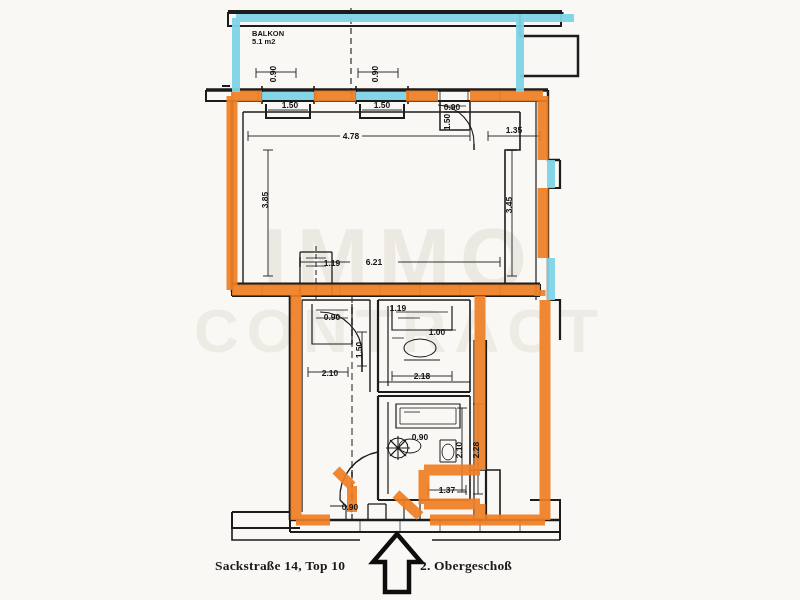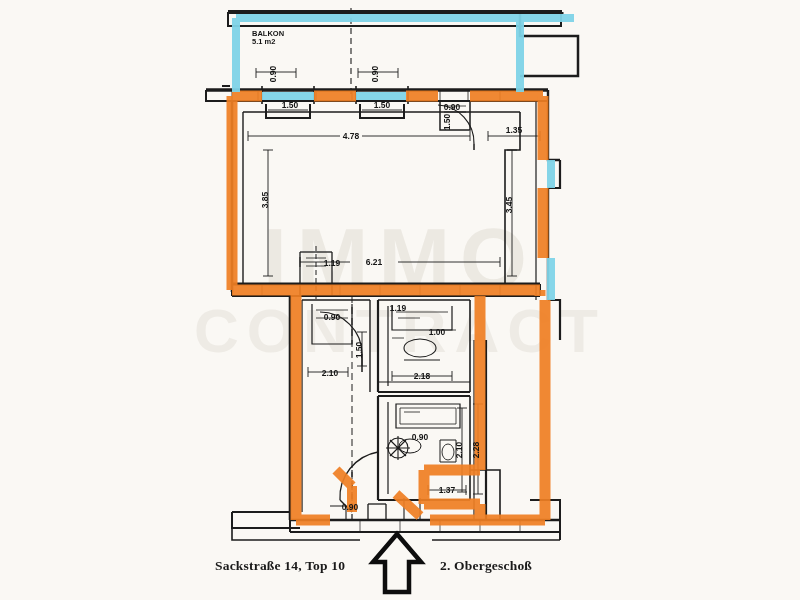--- a/index.html
+++ b/index.html
@@ -40,21 +40,21 @@
   .caption {
     position: absolute;
     font-family: "Liberation Serif", serif;
     font-weight: bold;
     font-size: 13.5px;
     color: #1a1a1a;
     letter-spacing: 0.2px;
     white-space: nowrap;
   }
   #caption-address { left: 215px; top: 558px; }
-  #caption-floor   { left: 440px; top: 558px; }
+  #caption-floor   { left: 420px; top: 558px; }
 </style>
 </head>
 <body>
 
 <div id="page">
 
   <svg id="plan-svg" viewBox="0 0 800 600" xmlns="http://www.w3.org/2000/svg">
 
     <rect x="0" y="0" width="800" height="600" fill="#faf8f4"></rect>
 

